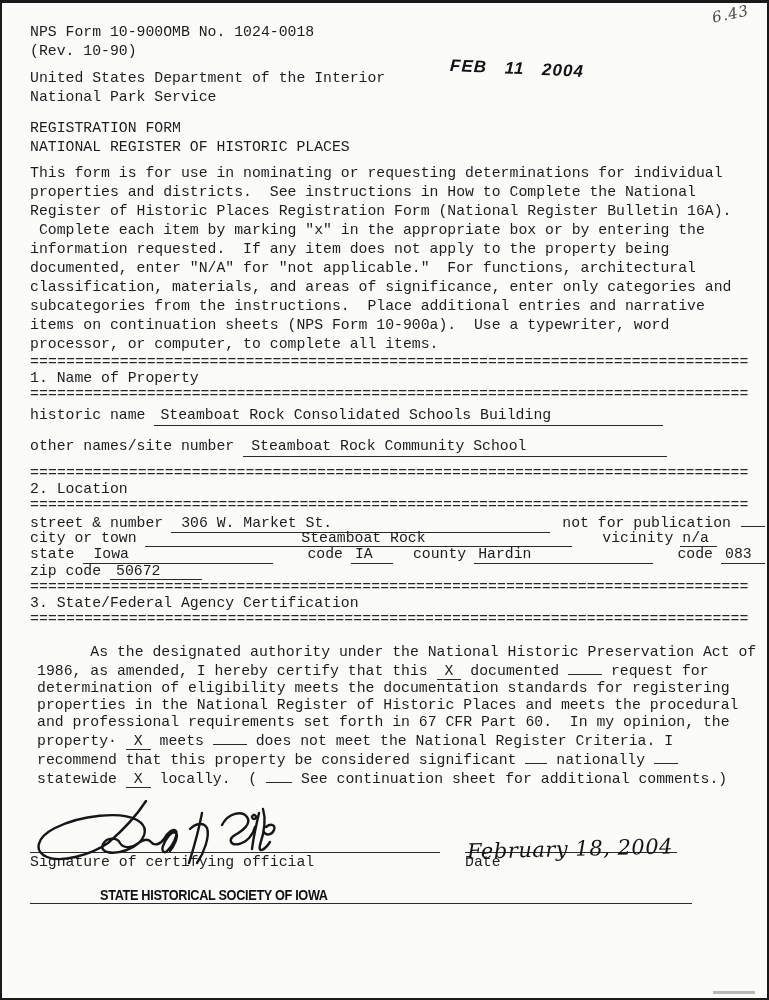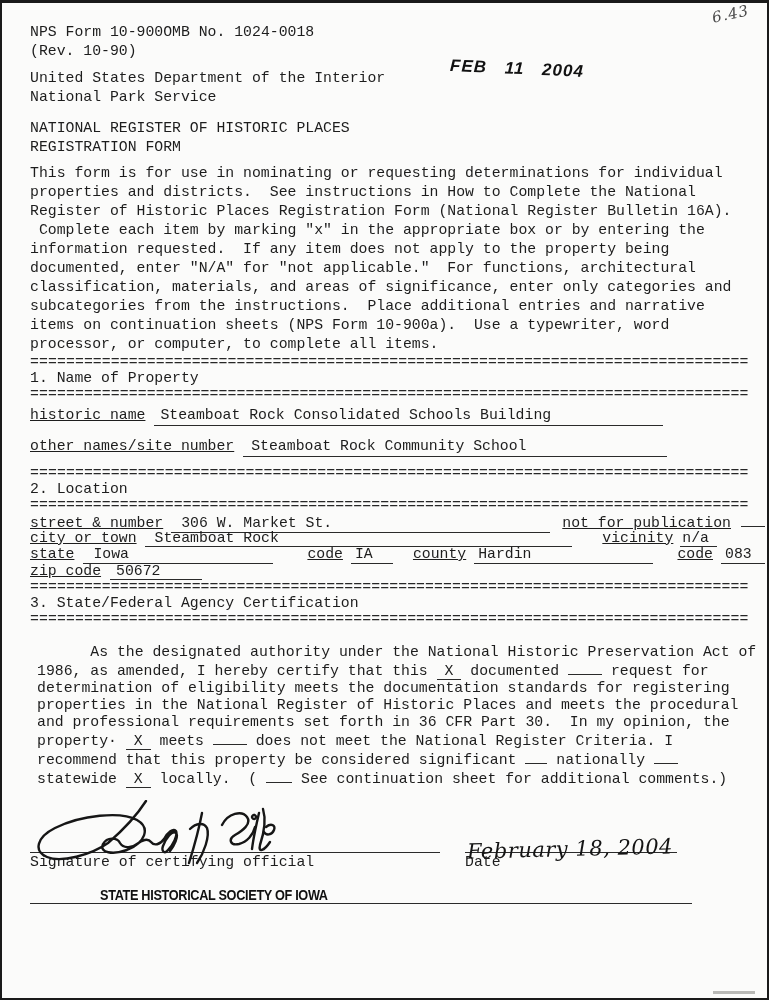--- a/index.html
+++ b/index.html
@@ -37,21 +37,21 @@
     font-family:"DejaVu Serif",serif;font-style:italic;
     font-size:15px;color:#4a4a4a;transform:rotate(-12deg);letter-spacing:1px;
   }
   .fieldline{display:flex;align-items:baseline;line-height:19px;}
   .s2{line-height:16.5px;height:16.5px;}
   .val{border-bottom:1.4px solid #2a2a2a;white-space:nowrap;}
   .grow{flex:1 1 auto;}
   .blank{display:inline-block;border-bottom:1.4px solid #2a2a2a;height:13px;}
   .xmark{border-bottom:1.4px solid #2a2a2a;padding:0 8px;}
   .cert{line-height:17px;margin-left:7px;}
-  .lbl{white-space:nowrap;text-decoration:underline;}
+  .lbl{white-space:nowrap;}
   
   .sig-row{
     position:relative;margin-top:12px;height:36px;
     display:grid;grid-template-columns:410px 212px;column-gap:25px;
     align-items:end;
   }
   .sig-line{border-bottom:1.6px solid #2b2b2b;height:100%;position:relative;}
   .hand-date{
     position:absolute;left:2px;bottom:-7px;
     font-family:"DejaVu Serif",serif;font-style:italic;
@@ -81,22 +81,22 @@
 
     <div class="row hdr-top">
       <span>NPS Form 10-900</span>
       <span class="omb">OMB No. 1024-0018</span>
     </div>
     <div>(Rev. 10-90)</div>
     <div class="gap8"></div>
     <div>United States Department of the Interior</div>
     <div>National Park Service</div>
     <div class="gap12"></div>
+    <div>REGISTRATION FORM</div>
     <div>NATIONAL REGISTER OF HISTORIC PLACES</div>
-    <div>REGISTRATION FORM</div>
     <div class="gap7"></div>
     <div class="pre">This form is for use in nominating or requesting determinations for individual
 properties and districts.  See instructions in How to Complete the National
 Register of Historic Places Registration Form (National Register Bulletin 16A).
  Complete each item by marking "x" in the appropriate box or by entering the
 information requested.  If any item does not apply to the property being
 documented, enter "N/A" for "not applicable."  For functions, architectural
 classification, materials, and areas of significance, enter only categories and
 subcategories from the instructions.  Place additional entries and narrative
 items on continuation sheets (NPS Form 10-900a).  Use a typewriter, word
@@ -121,21 +121,21 @@
     <div class="sec-head">2. Location</div>
     <div class="sep">================================================================================</div>
     <div class="fieldline s2">
       <span class="lbl">street &amp; number</span>
       <span class="val grow" style="margin-left:8px;padding-left:10px;">306 W. Market St.</span>
       <span class="lbl" style="margin-left:12px;">not for publication</span>
       <span class="blank" style="width:24px;margin-left:10px;"></span>
     </div>
     <div class="fieldline s2">
       <span class="lbl">city or town</span>
-      <span class="val grow" style="margin-left:8px;padding-left:10px;">Steamboat Rock</span>
+      <span class="val grow" style="margin-left:8px;padding-left:10px;text-align:center;">Steamboat Rock</span>
       <span class="lbl" style="margin-left:30px;">vicinity</span>
       <span class="val" style="margin-left:7px;padding:0 8px 0 2px;margin-right:48px;">n/a</span>
     </div>
     <div class="fieldline s2">
       <span class="lbl">state</span>
       <span class="val" style="margin-left:9px;width:190px;padding-left:10px;box-sizing:border-box;">Iowa</span>
       <span class="lbl" style="margin-left:34px;">code</span>
       <span class="val" style="margin-left:8px;width:42px;padding-left:4px;box-sizing:border-box;">IA</span>
       <span class="lbl" style="margin-left:20px;">county</span>
       <span class="val grow" style="margin-left:8px;padding-left:4px;">Hardin</span>
@@ -148,21 +148,21 @@
     </div>
 
     <div class="sep">================================================================================</div>
     <div class="sec-head">3. State/Federal Agency Certification</div>
     <div class="sep">================================================================================</div>
     <div class="pre cert">
       <span>As the designated authority under the National Historic Preservation Act of
 1986, as amended, I hereby certify that this </span><span class="xmark">X</span><span> documented </span><span class="blank" style="width:34px;"></span><span> request for
 determination of eligibility meets the documentation standards for registering
 properties in the National Register of Historic Places and meets the procedural
-and professional requirements set forth in 36 CFR Part 30.  In my opinion, the
+and professional requirements set forth in 67 CFR Part 60.  In my opinion, the
 property· </span><span class="xmark">X</span><span> meets </span><span class="blank" style="width:34px;"></span><span> does not meet the National Register Criteria. I
 recommend that this property be considered significant </span><span class="blank" style="width:22px;"></span><span> nationally </span><span class="blank" style="width:24px;"></span><span>
 statewide </span><span class="xmark">X</span><span> locally.  ( </span><span class="blank" style="width:26px;"></span><span> See continuation sheet for additional comments.)</span>
     </div>
 
     <div class="sig-row">
       <div class="sig-line"></div>
       <div class="sig-line">
         <div class="hand-date">February 18, 2004</div>
       </div>

